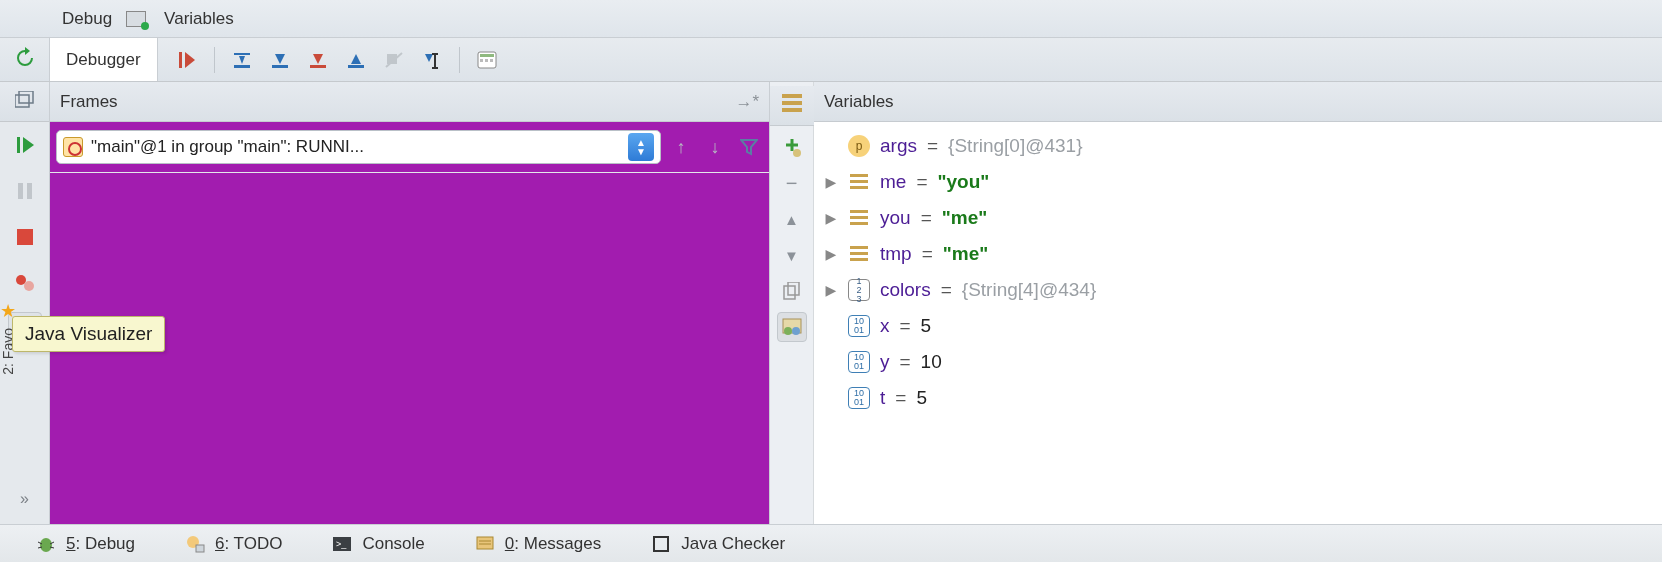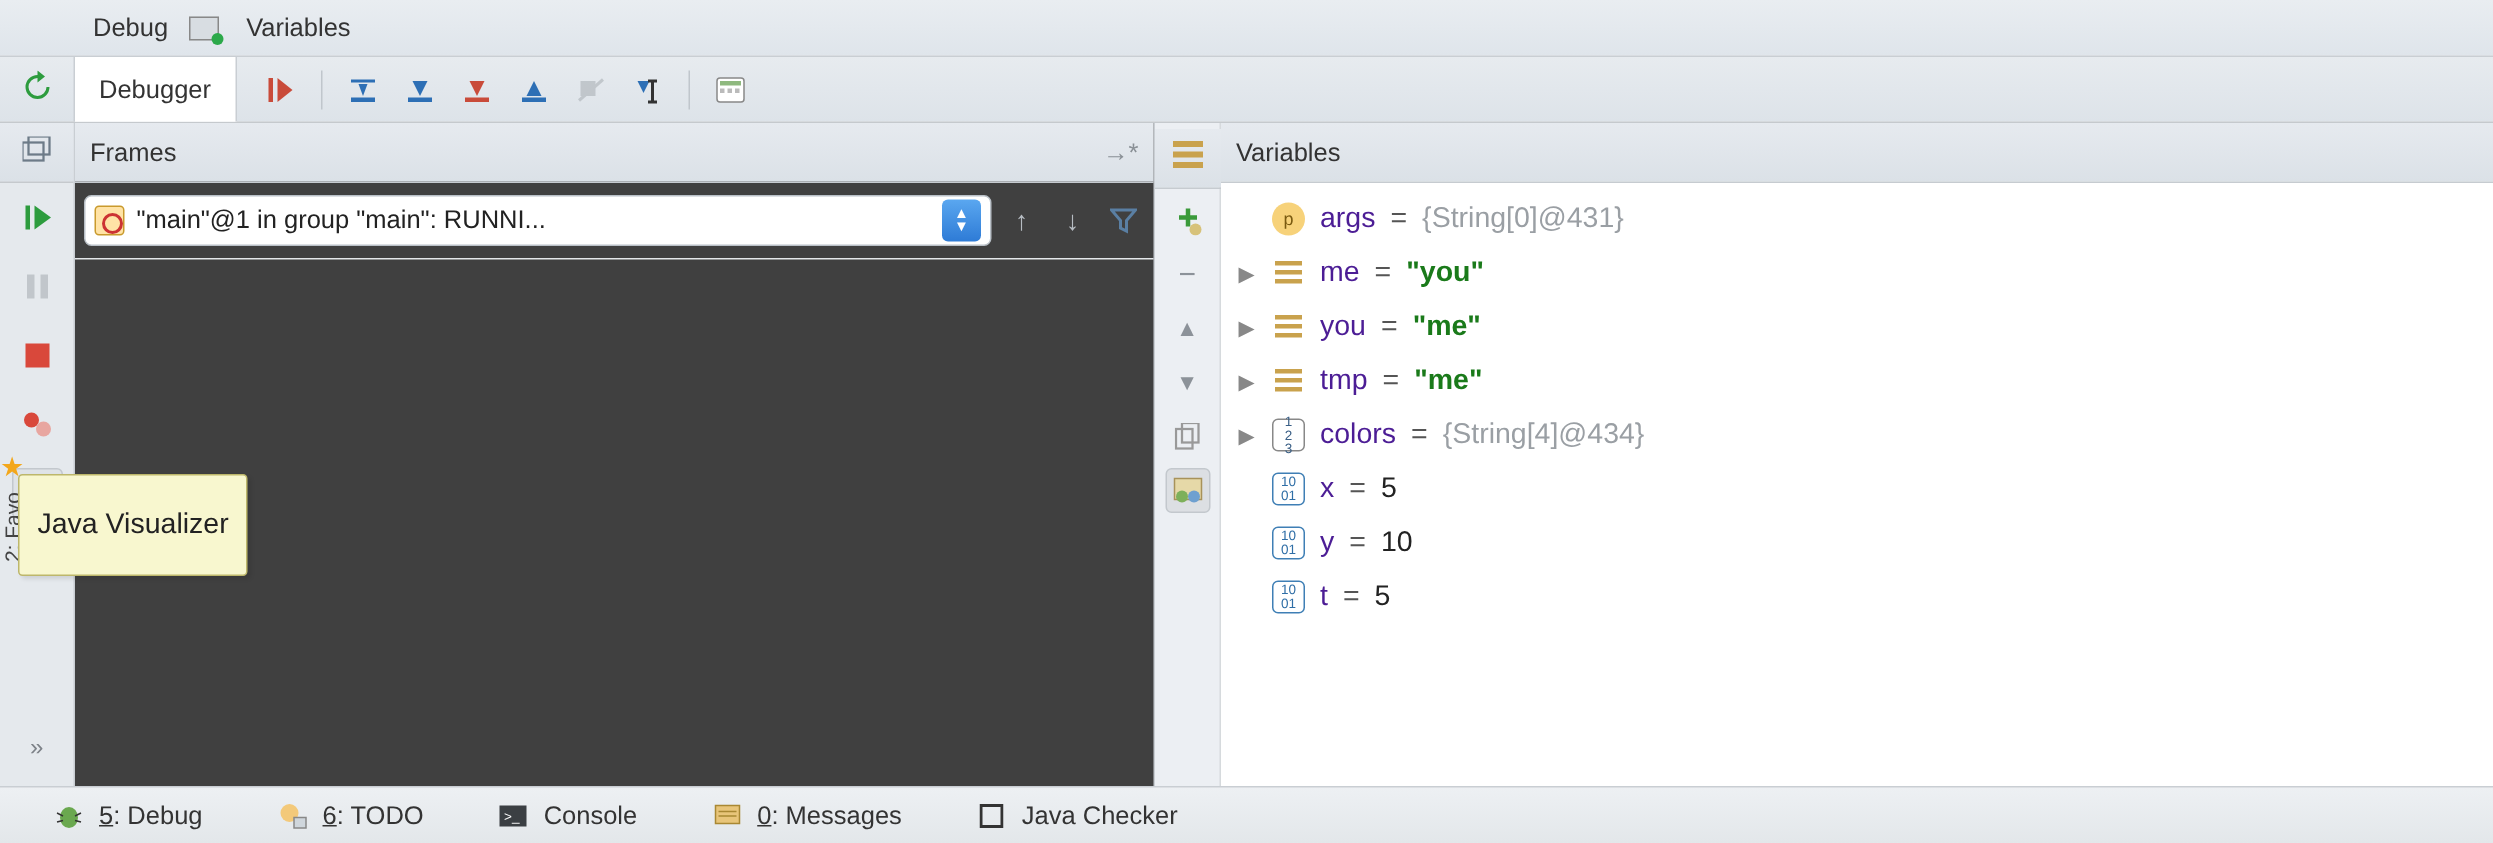--- a/index.html
+++ b/index.html
@@ -37,21 +37,21 @@
 
   
   .main-area { display:flex; height: calc(562px - 38px - 44px - 38px); }
   .left-rail {
     width:50px; background:#e5e9ed; border-right:1px solid #c9ced3;
     display:flex; flex-direction:column; align-items:center; padding-top:0;
   }
   .rail-header{height:40px;display:flex;align-items:center;justify-content:center;width:100%;border-bottom:1px solid #c5c9cd; background:linear-gradient(#e6eaef,#dbe1e7);}
   .rail-btn { width:34px; height:34px; margin:6px 0; display:flex; align-items:center; justify-content:center; border-radius:4px; position:relative;}
 
-  .frames-col { flex: 0 0 720px; display:flex; flex-direction:column; border-right:1px solid #c9ced3; background:#404040; }
+  .frames-col { flex: 0 0 720px; display:flex; flex-direction:column; border-right:1px solid #c9ced3; background:#a21caf; }
   .panel-header {
     height:40px; background: linear-gradient(#e6eaef,#dbe1e7); display:flex; align-items:center;
     padding:0 10px; border-bottom:1px solid #c6cbd0; font-size:17px; color:#333; gap:8px;
   }
   .panel-header .spacer{flex:1;}
   .frames-body{flex:1; display:flex; flex-direction:column;}
   .frame-selector-row{display:flex;align-items:center;padding:8px 6px;gap:6px;border-bottom:1px solid #e4e7ea;}
   .frame-combo{
     flex:1; height:34px; background:#fff; border:1px solid #b9c0c7; border-radius:5px;
     display:flex; align-items:center; padding:0 6px; gap:8px; font-size:17px;
@@ -83,21 +83,21 @@
   .vdim{color:#9a9fa4;}
 
   
   .fav-tab{position:absolute;left:0;top:300px;display:flex;flex-direction:column;align-items:center;gap:6px;}
   .fav-star{color:#f3a71b;font-size:18px;}
   .fav-text{writing-mode:vertical-rl;transform:rotate(180deg);font-size:14px;color:#444;}
 
   
   .tooltip{
     position:absolute;left:12px;top:316px;background:#f8f7cf;border:1px solid #bdb76b;
-    padding:22px 12px;font-size:19px;border-radius:3px;box-shadow:2px 2px 3px rgba(0,0,0,.1);
+    padding:6px 12px;font-size:19px;border-radius:3px;box-shadow:2px 2px 3px rgba(0,0,0,.1);
     z-index:50;
   }
 
   
   .status-bar{
     height:38px;background:linear-gradient(#edf0f3,#e3e7ea);border-top:1px solid #c9ced3;
     display:flex;align-items:center;padding-left:36px;gap:50px;font-size:17px;color:#333;
   }
   .status-item{display:flex;align-items:center;gap:10px;}
   .status-item u{text-decoration:underline;}

